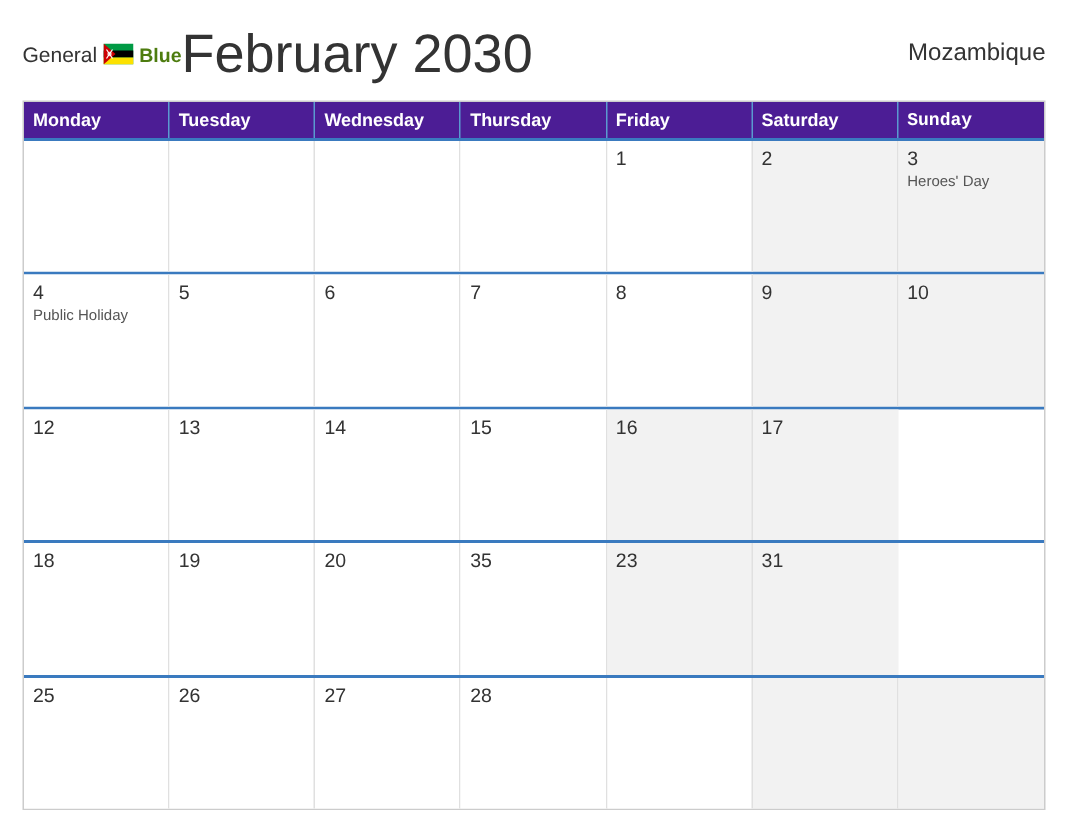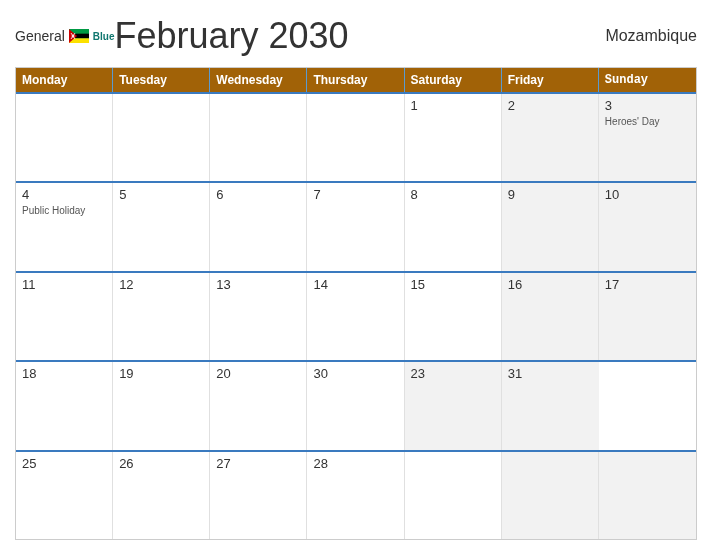--- a/index.html
+++ b/index.html
@@ -27,22 +27,22 @@
       display: flex;
       align-items: center;
       gap: 4px;
     }
     .logo-text-general {
       font-size: 14px;
       color: #333;
       font-weight: normal;
     }
     .logo-text-blue {
-      font-size: 10px;
-      color: #0f766e;
+      font-size: 13px;
+      color: #4d7c0f;
       font-weight: bold;
     }
     .logo-flag {
       width: 20px;
       height: 14px;
     }
     .title {
       font-size: 36px;
       font-weight: normal;
       color: #333;
@@ -55,21 +55,21 @@
     }
     .calendar {
       flex: 1;
       display: flex;
       flex-direction: column;
       border: 1px solid #ccc;
     }
     .cal-header-row {
       display: grid;
       grid-template-columns: repeat(7, 1fr);
-      background: #a16207;
+      background: #4c1d95;
     }
     .cal-header-cell {
       color: #fff;
       font-size: 12px;
       font-weight: bold;
       padding: 5px 6px;
       border-right: 1px solid #5a9ad0;
     }
     .cal-header-cell:last-child {
       border-right: none;
@@ -136,22 +136,22 @@
     <div class="country">Mozambique</div>
   </div>
 
   <div class="calendar">
     <div class="cal-header-row">
 
     <div class="cal-header-cell">Monday</div>
         <div class="cal-header-cell">Tuesday</div>
         <div class="cal-header-cell">Wednesday</div>
         <div class="cal-header-cell">Thursday</div>
+        <div class="cal-header-cell">Friday</div>
         <div class="cal-header-cell">Saturday</div>
-        <div class="cal-header-cell">Friday</div>
         <div class="cal-header-cell">Sunday</div>
       </div>
     <div class="cal-body">
 
     <div class="cal-week">
           <div class="cal-cell"></div>
           <div class="cal-cell"></div>
           <div class="cal-cell"></div>
           <div class="cal-cell"></div>
           <div class="cal-cell">
@@ -184,23 +184,20 @@
           </div>
           <div class="cal-cell gray-bg">
             <span class="day-num">9</span>
           </div>
           <div class="cal-cell gray-bg">
             <span class="day-num">10</span>
           </div>
         </div>
         <div class="cal-week">
           <div class="cal-cell">
-            <span class="day-num">11</span>
-          </div>
-          <div class="cal-cell">
             <span class="day-num">12</span>
           </div>
           <div class="cal-cell">
             <span class="day-num">13</span>
           </div>
           <div class="cal-cell">
             <span class="day-num">14</span>
           </div>
           <div class="cal-cell">
             <span class="day-num">15</span>
@@ -216,21 +213,21 @@
           <div class="cal-cell">
             <span class="day-num">18</span>
           </div>
           <div class="cal-cell">
             <span class="day-num">19</span>
           </div>
           <div class="cal-cell">
             <span class="day-num">20</span>
           </div>
           <div class="cal-cell">
-            <span class="day-num">30</span>
+            <span class="day-num">35</span>
           </div>
           <div class="cal-cell gray-bg">
             <span class="day-num">23</span>
           </div>
           <div class="cal-cell gray-bg">
             <span class="day-num">31</span>
           </div>
         </div>
         <div class="cal-week">
           <div class="cal-cell">

